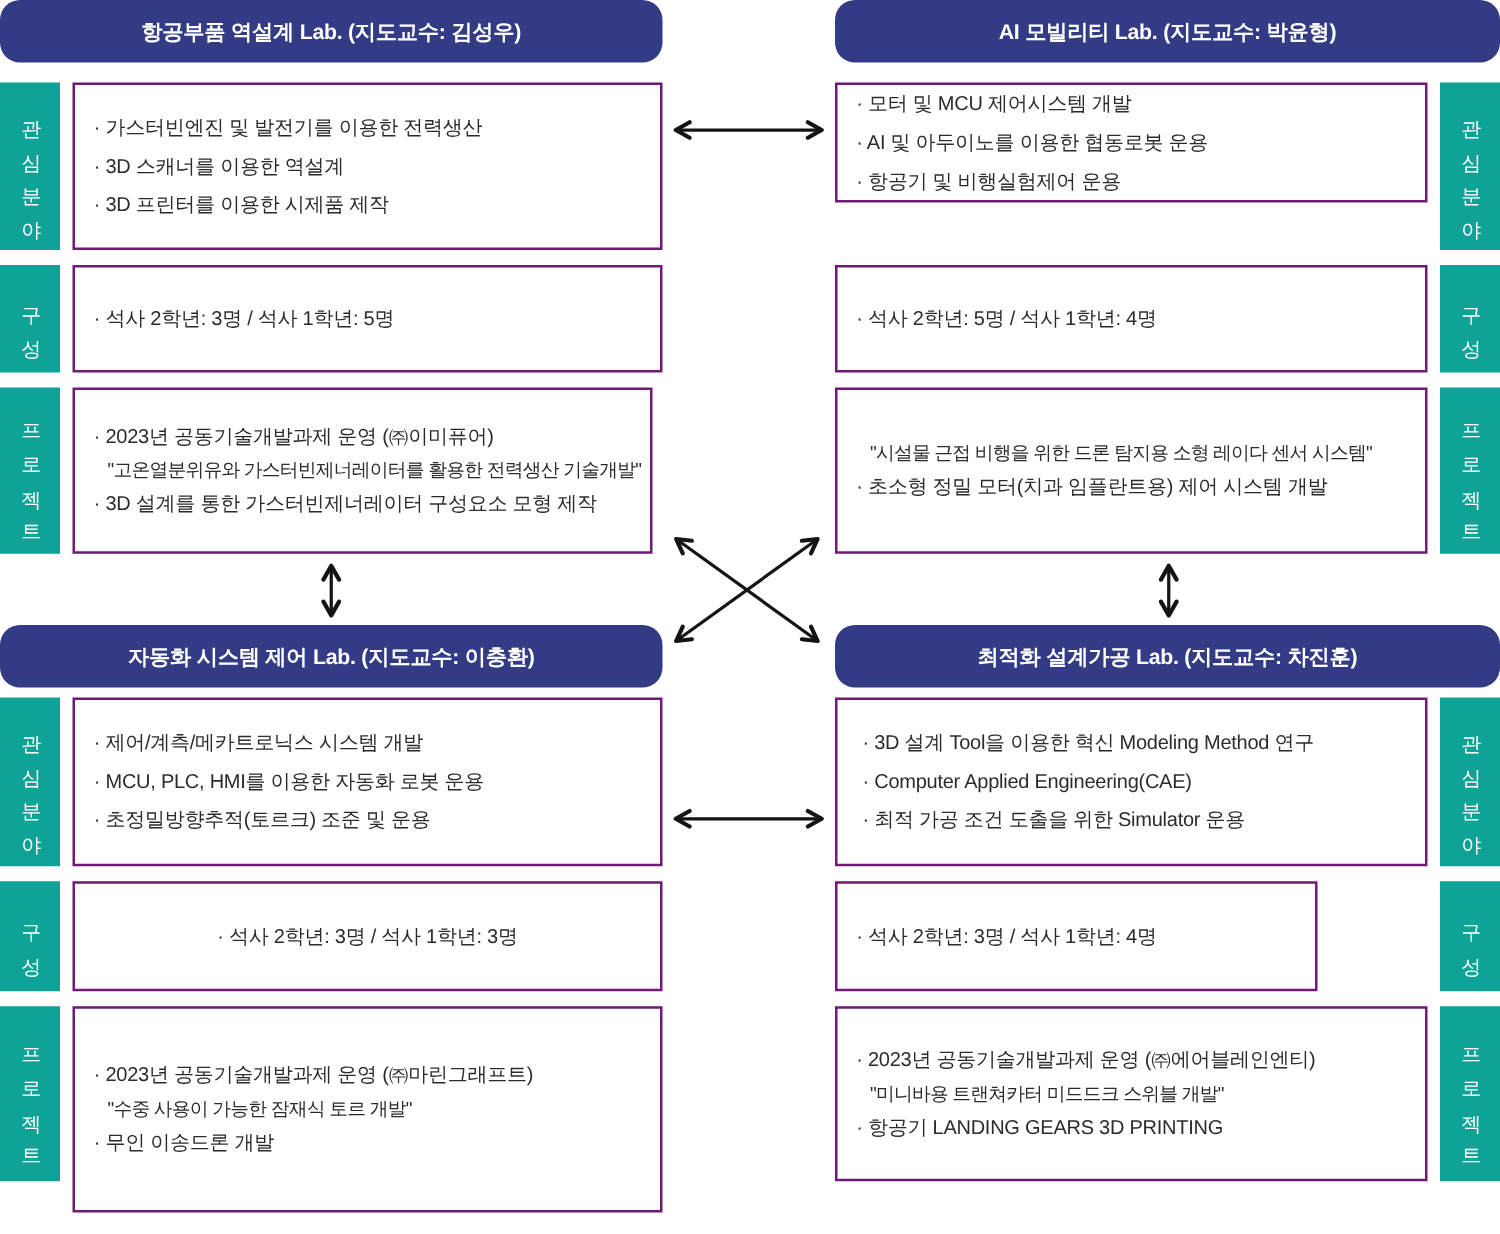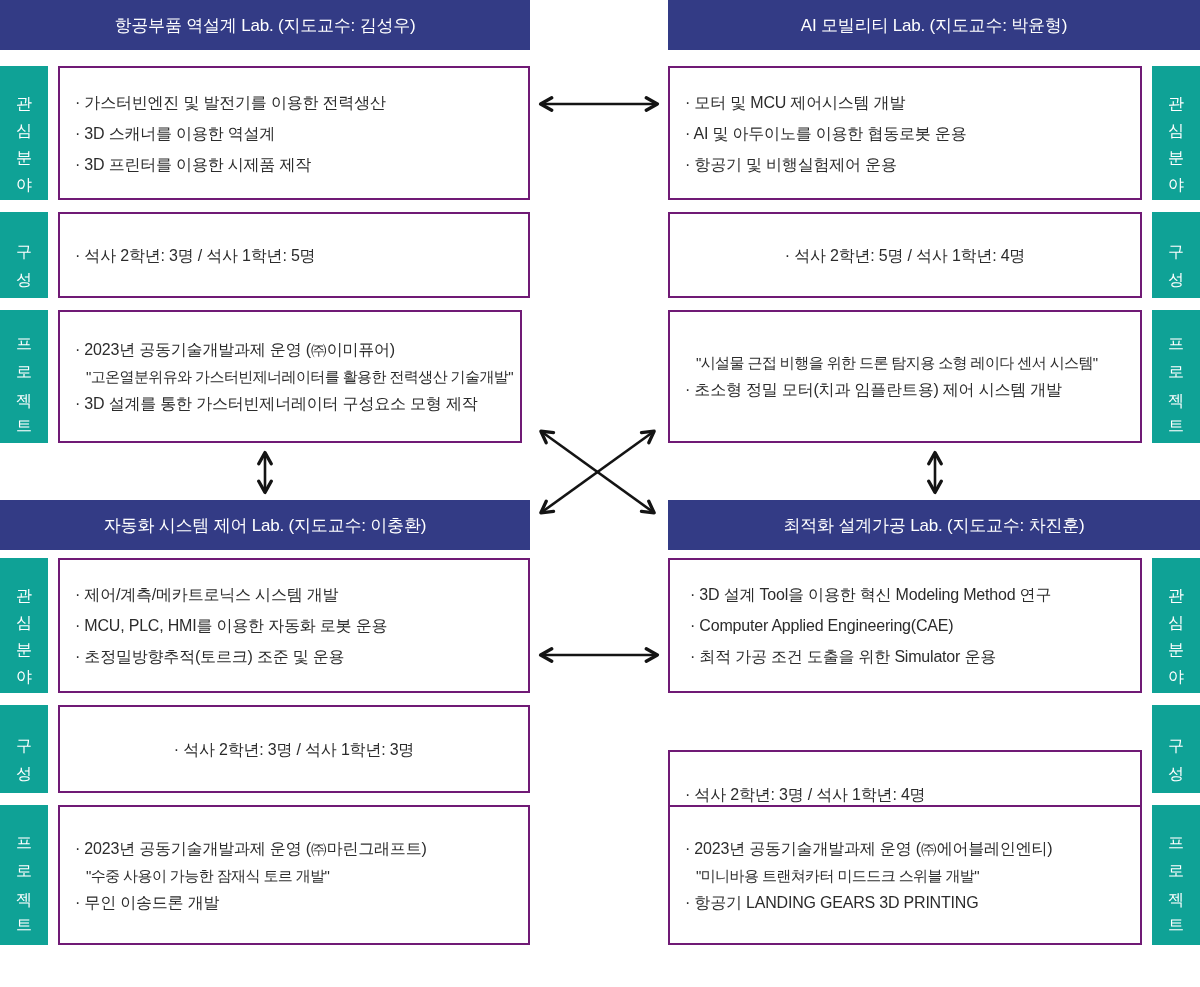--- a/index.html
+++ b/index.html
@@ -4,21 +4,21 @@
 <title>Diagram</title>
 <style>
   html,body{margin:0;padding:0;background:#ffffff;}
   #canvas{
     position:relative;width:1200px;height:987px;background:#ffffff;overflow:hidden;
     font-family:"Liberation Sans","DejaVu Sans",sans-serif;color:#2b2b2b;
   }
   .hdr{
     position:absolute;background:#333B85;color:#ffffff;
     display:flex;align-items:center;justify-content:center;
-    font-size:17px;font-weight:400;letter-spacing:-0.2px;
+    font-size:17px;font-weight:700;letter-spacing:-0.2px;border-radius:16px;
   }
   .lbl{
     position:absolute;background:#0FA296;color:#ffffff;
     display:flex;align-items:center;justify-content:center;
     font-size:16px;font-weight:500;
   }
   .lbl span{
     writing-mode:vertical-rl;text-orientation:upright;
     letter-spacing:11px;line-height:1;margin-bottom:-11px;
   }
@@ -59,29 +59,29 @@
   </div>
   <div class="box" style="left:58px;top:310px;width:464px;height:133px;">
     <div class="pl">· 2023년 공동기술개발과제 운영 (㈜이미퓨어)</div>
     <div class="pq">"고온열분위유와 가스터빈제너레이터를 활용한 전력생산 기술개발"</div>
     <div class="pl">· 3D 설계를 통한 가스터빈제너레이터 구성요소 모형 제작</div>
   </div>
 
   <div class="hdr" style="left:668px;top:0;width:532px;height:50px;">
     <span>AI 모빌리티 Lab. (지도교수: 박윤형)</span>
   </div>
-  <div class="box" style="left:668px;top:66px;width:474px;height:134px;">
+  <div class="box" style="left:668px;top:66px;width:474px;height:96px;">
     <div class="line">· 모터 및 MCU 제어시스템 개발</div>
     <div class="line">· AI 및 아두이노를 이용한 협동로봇 운용</div>
     <div class="line">· 항공기 및 비행실험제어 운용</div>
   </div>
   <div class="lbl" style="left:1152px;top:66px;width:48px;height:134px;">
     <span>관심분야</span>
   </div>
-  <div class="box" style="left:668px;top:212px;width:474px;height:86px;text-align:center;">
+  <div class="box" style="left:668px;top:212px;width:474px;height:86px;">
     <div class="line">· 석사 2학년: 5명 / 석사 1학년: 4명</div>
   </div>
   <div class="lbl" style="left:1152px;top:212px;width:48px;height:86px;">
     <span>구성</span>
   </div>
   <div class="box" style="left:668px;top:310px;width:474px;height:133px;">
     <div class="pq">"시설물 근접 비행을 위한 드론 탐지용 소형 레이다 센서 시스템"</div>
     <div class="pl">· 초소형 정밀 모터(치과 임플란트용) 제어 시스템 개발</div>
   </div>
   <div class="lbl" style="left:1152px;top:310px;width:48px;height:133px;">
@@ -101,38 +101,38 @@
   </div>
   <div class="lbl" style="left:0;top:705px;width:48px;height:88px;">
     <span>구성</span>
   </div>
   <div class="box" style="left:58px;top:705px;width:472px;height:88px;align-items:center;">
     <div class="line">· 석사 2학년: 3명 / 석사 1학년: 3명</div>
   </div>
   <div class="lbl" style="left:0;top:805px;width:48px;height:140px;">
     <span>프로젝트</span>
   </div>
-  <div class="box" style="left:58px;top:805px;width:472px;height:140px;">
+  <div class="box" style="left:58px;top:805px;width:472px;height:165px;">
     <div class="pl">· 2023년 공동기술개발과제 운영 (㈜마린그래프트)</div>
     <div class="pq">"수중 사용이 가능한 잠재식 토르 개발"</div>
     <div class="pl">· 무인 이송드론 개발</div>
   </div>
 
   <div class="hdr" style="left:668px;top:500px;width:532px;height:50px;">
     <span>최적화 설계가공 Lab. (지도교수: 차진훈)</span>
   </div>
   <div class="box" style="left:668px;top:558px;width:474px;height:135px;padding-left:20px;">
     <div class="line">· 3D 설계 Tool을 이용한 혁신 Modeling Method 연구</div>
     <div class="line">· Computer Applied Engineering(CAE)</div>
     <div class="line">· 최적 가공 조건 도출을 위한 Simulator 운용</div>
   </div>
   <div class="lbl" style="left:1152px;top:558px;width:48px;height:135px;">
     <span>관심분야</span>
   </div>
-  <div class="box" style="left:668px;top:705px;width:474px;height:88px;margin-top:45px;">
+  <div class="box" style="left:668px;top:705px;width:386px;height:88px;">
     <div class="line">· 석사 2학년: 3명 / 석사 1학년: 4명</div>
   </div>
   <div class="lbl" style="left:1152px;top:705px;width:48px;height:88px;">
     <span>구성</span>
   </div>
   <div class="box" style="left:668px;top:805px;width:474px;height:140px;">
     <div class="pl">· 2023년 공동기술개발과제 운영 (㈜에어블레인엔티)</div>
     <div class="pq">"미니바용 트랜쳐카터 미드드크 스위블 개발"</div>
     <div class="pl">· 항공기 LANDING GEARS 3D PRINTING</div>
   </div>

